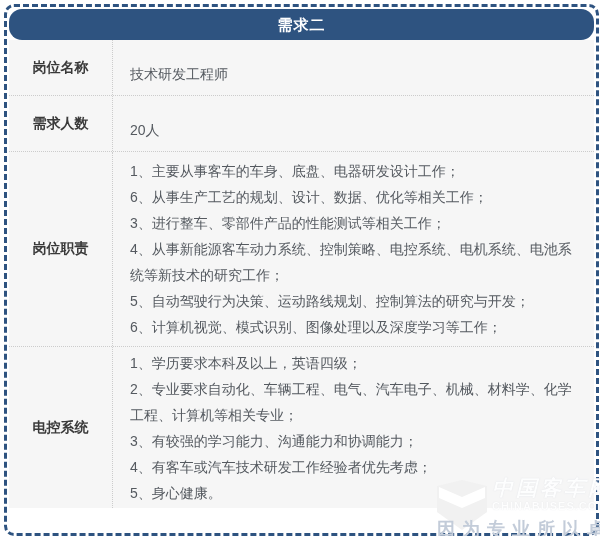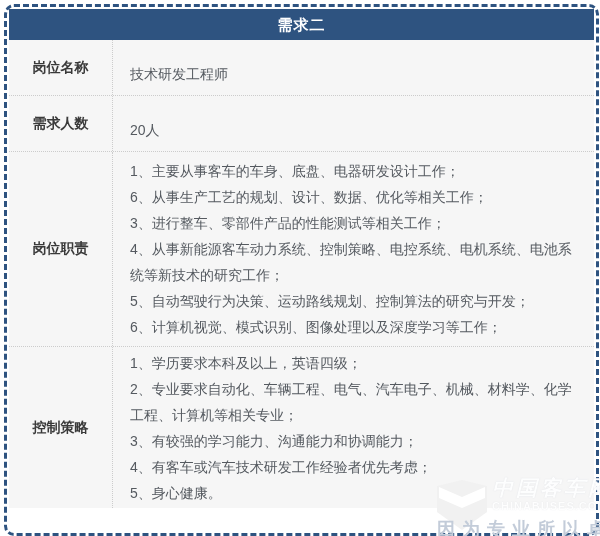--- a/index.html
+++ b/index.html
@@ -25,20 +25,21 @@
   }
   .header {
     height: 31px;
     line-height: 31px;
     background: var(--navy, #2E5380);
     color: #ffffff;
     font-size: 15px;
     font-weight: bold;
     text-align: center;
     letter-spacing: 1px;
+    border-radius: 13px;
   }
   .table-body {
     background: var(--cellbg, #F6F6F6);
   }
   .row {
     display: flex;
     align-items: stretch;
   }
   .row + .row {
     border-top: 1px dotted var(--divider, #CCCCCC);
@@ -141,21 +142,21 @@
           <div class="line">1、主要从事客车的车身、底盘、电器研发设计工作；</div>
           <div class="line">6、从事生产工艺的规划、设计、数据、优化等相关工作；</div>
           <div class="line">3、进行整车、零部件产品的性能测试等相关工作；</div>
           <div class="line">4、从事新能源客车动力系统、控制策略、电控系统、电机系统、电池系统等新技术的研究工作；</div>
           <div class="line">5、自动驾驶行为决策、运动路线规划、控制算法的研究与开发；</div>
           <div class="line">6、计算机视觉、模式识别、图像处理以及深度学习等工作；</div>
         </div>
   </div>
 
   <div class="row row-cond">
-    <div class="label-cell">控制策略</div>
+    <div class="label-cell">电控系统</div>
     <div class="value-cell">
           <div class="line">1、学历要求本科及以上，英语四级；</div>
           <div class="line">2、专业要求自动化、车辆工程、电气、汽车电子、机械、材料学、化学工程、计算机等相关专业；</div>
           <div class="line">3、有较强的学习能力、沟通能力和协调能力；</div>
           <div class="line">4、有客车或汽车技术研发工作经验者优先考虑；</div>
           <div class="line">5、身心健康。</div>
         </div>
   </div>
 </div>
 </div>

